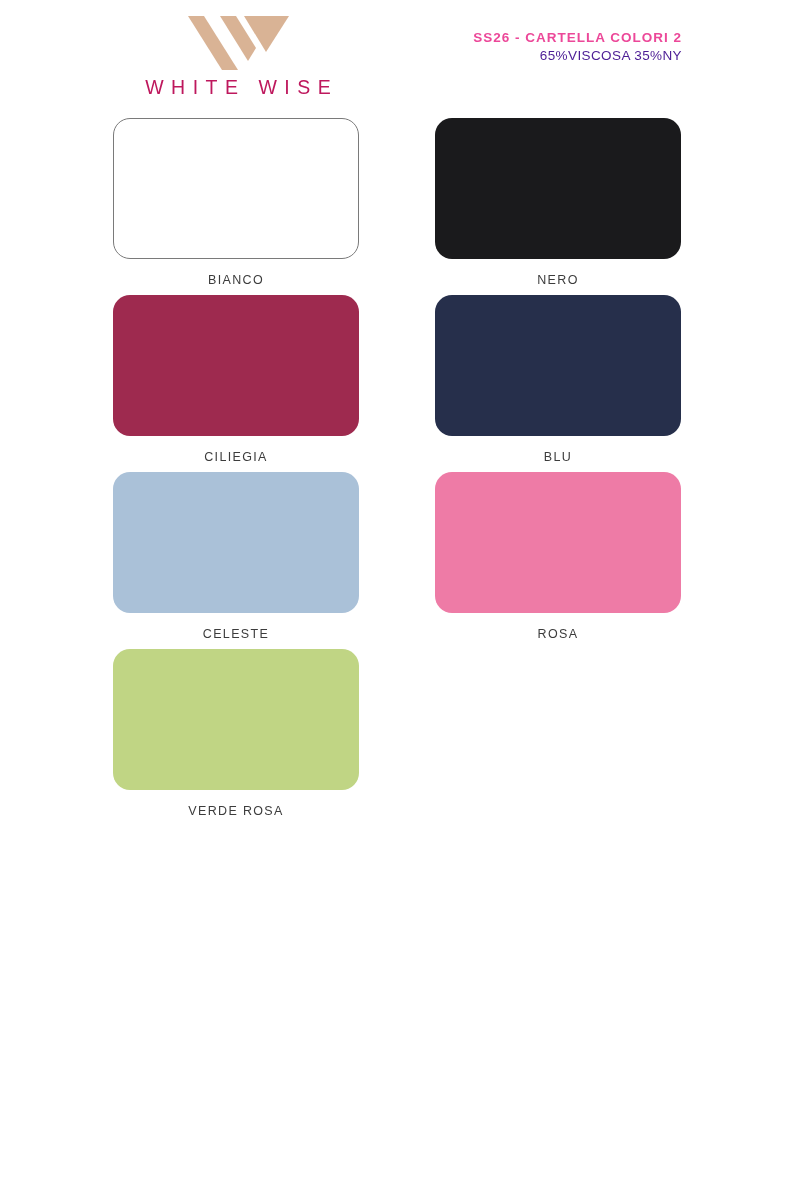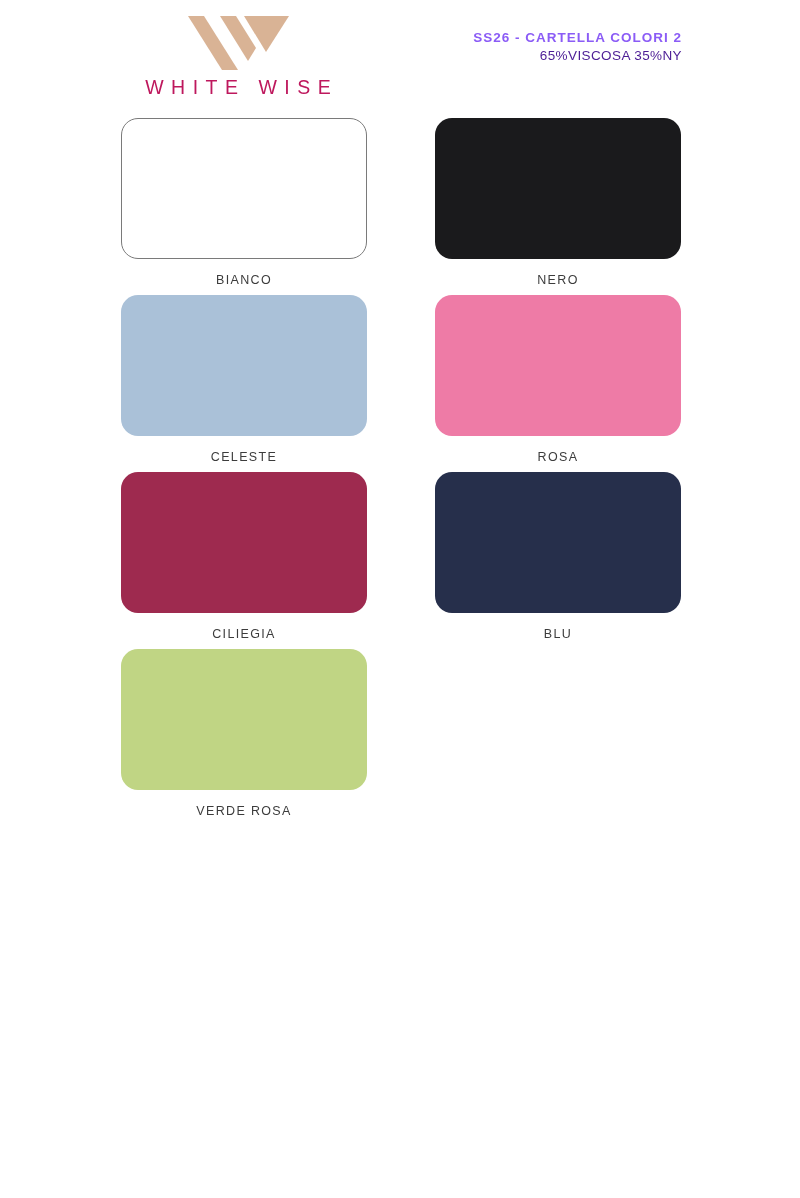--- a/index.html
+++ b/index.html
@@ -24,33 +24,33 @@
     font-size:19.5px;
     letter-spacing:7.5px;
     color:#be185d;
     font-weight:400;
     text-indent:7.5px;
     white-space:nowrap;
   }
 
   .doc-meta { position:absolute; right:118px; top:30px; text-align:right; }
   .doc-meta .line1 {
-    font-size:13.5px; letter-spacing:1.0px; color:#8b5cf6; font-weight:700;
+    font-size:13.5px; letter-spacing:1.0px; color:#ec4899; font-weight:700;
     white-space:nowrap;
   }
   .doc-meta .line2 {
     font-size:13.5px; letter-spacing:0.4px; color:#4c1d95; font-weight:400;
     margin-top:3px; white-space:nowrap;
   }
 
   
   .grid { position:absolute; top:118px; left:0; width:800px; }
   .row { position:relative; height:177px; }
   .cell { position:absolute; top:0; width:246px; }
-  .cell.left  { left:121px; }
+  .cell.left  { left:113px; }
   .cell.right { left:435px; }
 
   .chip {
     width:246px; height:141px;
     border-radius:17px;
     background:#fff;
   }
   .chip.outlined { border:1px solid #7a7a7a; }
 
   .chip-label {
@@ -94,36 +94,36 @@
           <div class="chip outlined" style="background: rgb(255, 255, 255);"></div>
           <div class="chip-label">BIANCO</div>
         </div>
         <div class="cell right">
           <div class="chip" style="background: rgb(26, 26, 28);"></div>
           <div class="chip-label">NERO</div>
         </div>
       </div>
       <div class="row">
         <div class="cell left">
+          <div class="chip" style="background: rgb(158, 42, 79);"></div>
+          <div class="chip-label">CILIEGIA</div>
+        </div>
+        <div class="cell right">
+          <div class="chip" style="background: rgb(38, 47, 75);"></div>
+          <div class="chip-label">BLU</div>
+        </div>
+      </div>
+      <div class="row">
+        <div class="cell left">
           <div class="chip" style="background: rgb(170, 193, 216);"></div>
           <div class="chip-label">CELESTE</div>
         </div>
         <div class="cell right">
           <div class="chip" style="background: rgb(238, 123, 166);"></div>
           <div class="chip-label">ROSA</div>
-        </div>
-      </div>
-      <div class="row">
-        <div class="cell left">
-          <div class="chip" style="background: rgb(158, 42, 79);"></div>
-          <div class="chip-label">CILIEGIA</div>
-        </div>
-        <div class="cell right">
-          <div class="chip" style="background: rgb(38, 47, 75);"></div>
-          <div class="chip-label">BLU</div>
         </div>
       </div>
       <div class="row">
         <div class="cell left">
           <div class="chip" style="background: rgb(192, 213, 132);"></div>
           <div class="chip-label">VERDE ROSA</div>
         </div>
       </div>
     </div>
 

